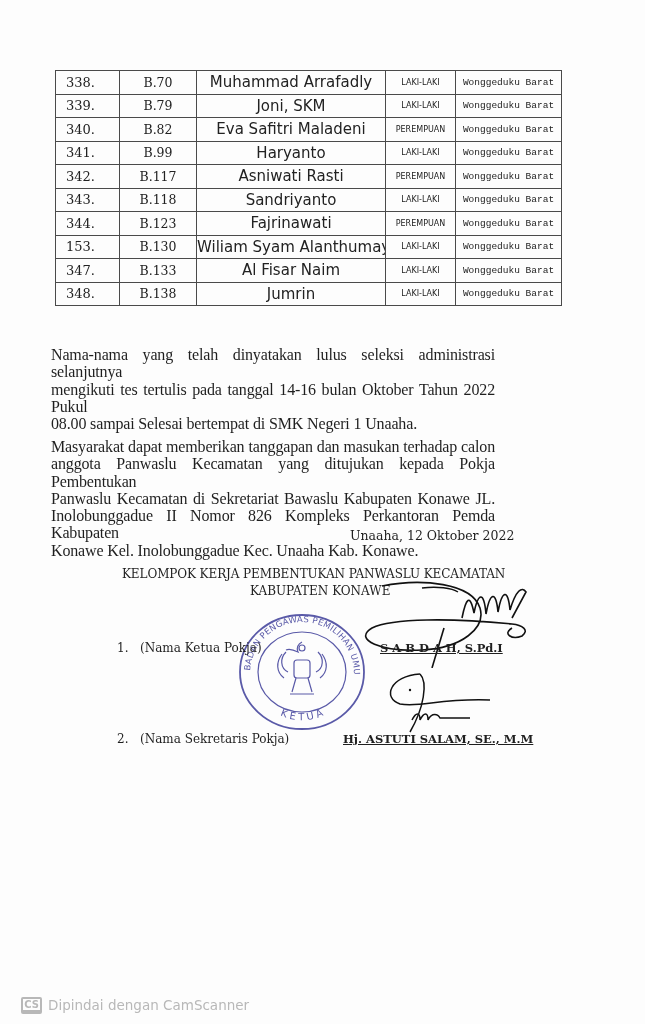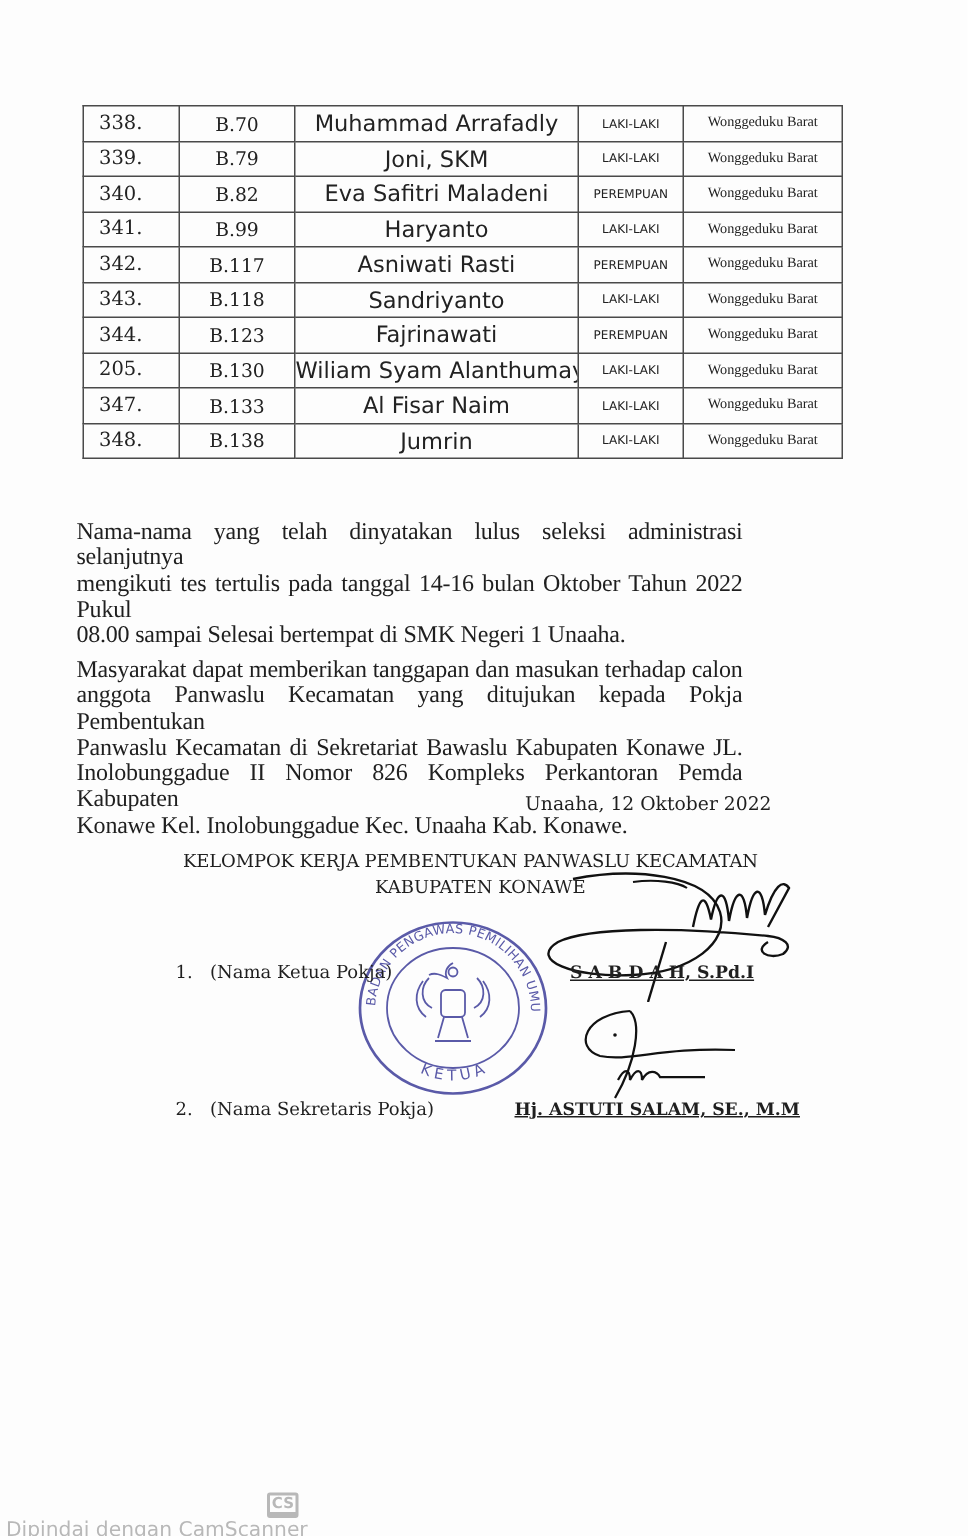--- a/index.html
+++ b/index.html
@@ -14,41 +14,41 @@
     border-collapse:collapse; table-layout:fixed;
   }
   table.list td {
     border:1.3px solid #4a4a4a; height:22.5px; padding:0; vertical-align:middle;
     white-space:nowrap; overflow:hidden;
   }
   td.no { width:53px; font-family:"DejaVu Serif", serif; font-size:13px; padding-left:10px !important; text-align:left; color:#222; }
   td.code { width:76px; font-family:"DejaVu Serif", serif; font-size:12.5px; text-align:center; color:#222; }
   td.name { width:188px; font-family:"DejaVu Sans", sans-serif; font-size:15px; text-align:center; color:#222; }
   td.gender { width:69px; font-family:"DejaVu Sans", sans-serif; font-size:8px; text-align:center; color:#222;margin-top:40px; }
-  td.area { font-family:Liberation Serif, serif; font-size:9.5px; text-align:center; color:#222;margin-left:28px; }
+  td.area { font-family:Liberation Mono, monospace; font-size:9.5px; text-align:center; color:#222;margin-left:28px; }
   .para {
     position:absolute; left:51px; width:444px;
     font-family:Liberation Serif, serif; font-size:16px; line-height:17.3px;
     text-align:justify; color:#1f1f1f; letter-spacing:-0.15px;
   }
   .para .ln { display:block; text-align:justify; text-align-last:justify; }
   .para .ln.last { text-align-last:left; }
   .date { position:absolute; left:350px; top:528px; font-size:12.5px; font-family:"DejaVu Serif", serif; color:#1f1f1f; }
   .org1 { position:absolute; left:122px; top:567px; font-size:12px; font-family:"DejaVu Serif", serif; color:#1f1f1f; letter-spacing:-0.1px; }
   .org2 { position:absolute; left:250px; top:584px; font-size:12px; font-family:"DejaVu Serif", serif; color:#1f1f1f; }
   .sig-row { position:absolute; font-family:"DejaVu Serif", serif; font-size:12px; color:#1f1f1f; }
   .sig-num { position:absolute; left:117px; }
   .sig-label { position:absolute; left:140px; }
   .sig-name { position:absolute; font-weight:bold; text-decoration:underline; font-size:11.5px; }
   .stamp { position:absolute; left:236px; top:612px; width:132px; height:120px; }
   .sig1 { position:absolute; left:362px; top:578px; width:170px; height:90px; }
   .sig2 { position:absolute; left:380px; top:668px; width:120px; height:70px; }
   .watermark {
-    position:absolute; left:4px; top:995px; height:20px; display:flex; align-items:flex-end;
-    font-family:"DejaVu Sans", sans-serif; font-size:13.5px; color:#b8b8b8;flex-direction:column;
+    position:absolute; left:21px; top:995px; height:20px; display:flex; align-items:center;
+    font-family:"DejaVu Sans", sans-serif; font-size:13.5px; color:#b8b8b8;
   }
   .cs-logo {
     width:21px; height:17px; border:2px solid #b8b8b8; border-radius:2px; box-sizing:border-box;
     font-size:10px; font-weight:bold; color:#b8b8b8; display:flex; align-items:center; justify-content:center;
     margin-right:6px; border-bottom-width:4px;
   }
 </style>
 </head>
 <body>
 
@@ -99,21 +99,21 @@
         <td class="area">Wonggeduku Barat</td>
       </tr>
       <tr>
         <td class="no">344.</td>
         <td class="code">B.123</td>
         <td class="name">Fajrinawati</td>
         <td class="gender">PEREMPUAN</td>
         <td class="area">Wonggeduku Barat</td>
       </tr>
       <tr>
-        <td class="no">205.</td>
+        <td class="no">153.</td>
         <td class="code">B.130</td>
         <td class="name">Wiliam Syam Alanthumay</td>
         <td class="gender">LAKI-LAKI</td>
         <td class="area">Wonggeduku Barat</td>
       </tr>
       <tr>
         <td class="no">347.</td>
         <td class="code">B.133</td>
         <td class="name">Al Fisar Naim</td>
         <td class="gender">LAKI-LAKI</td>

